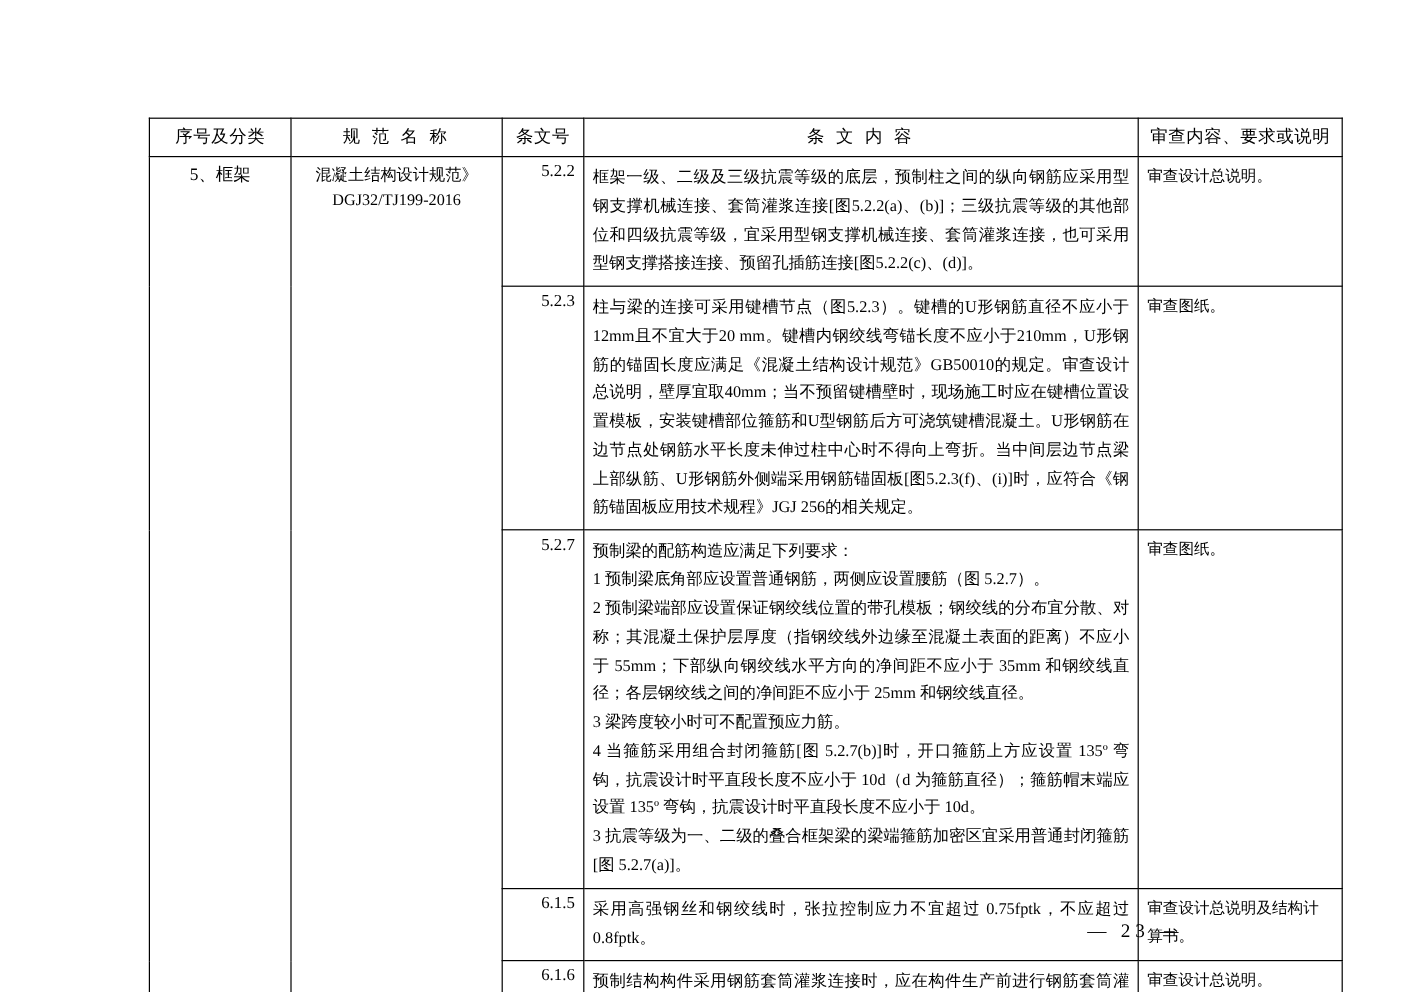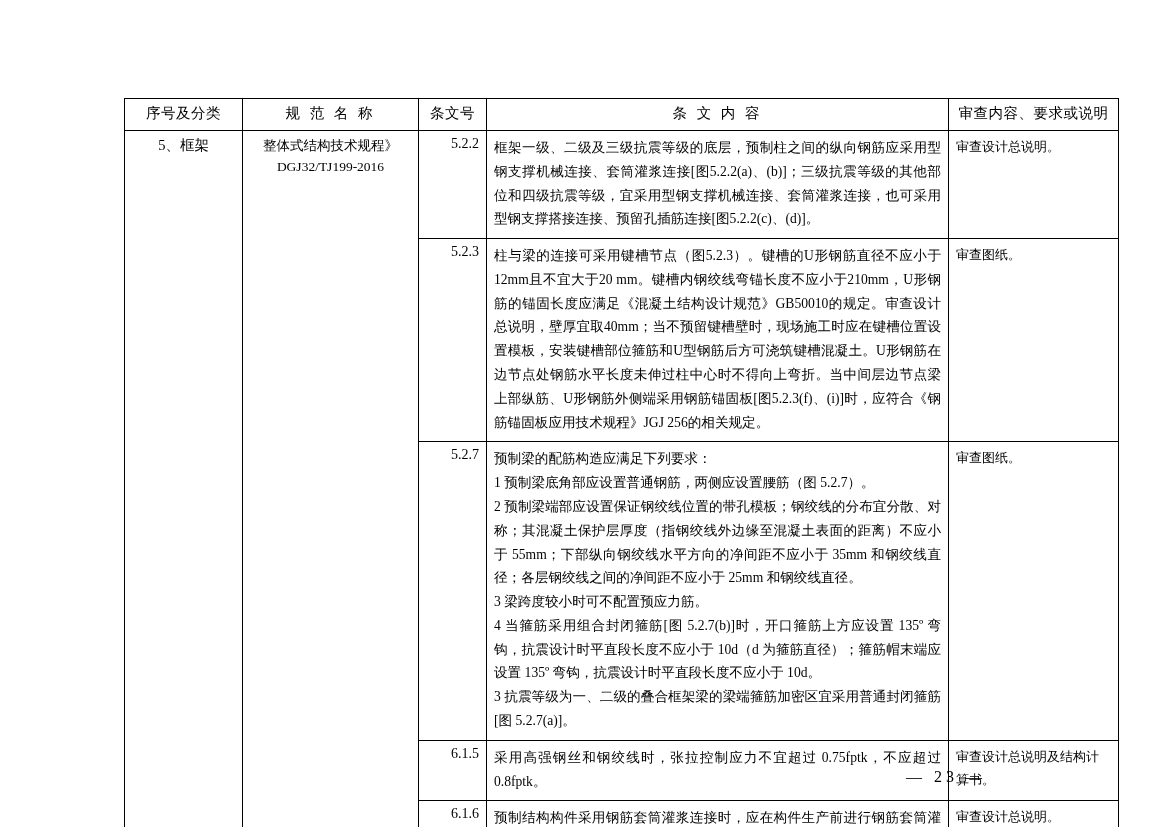--- a/index.html
+++ b/index.html
@@ -112,21 +112,21 @@
         <td class="hdr-spaced">规 范 名 称</td>
         <td>条文号</td>
         <td class="hdr-spaced">条    文    内    容</td>
         <td>审查内容、要求或说明</td>
       </tr>
     </thead>
     <tbody>
       <tr>
         <td class="cat-cell" rowspan="5">5、框架</td>
         <td class="name-cell" rowspan="5">
-          <div>整体式结构技术规程》</div>
+          <div>混凝土结构设计规范》</div>
           <div>DGJ32/TJ199-2016</div>
         </td>
         <td class="clause-cell">5.2.2</td>
         <td class="content-cell">
           <p>框架一级、二级及三级抗震等级的底层，预制柱之间的纵向钢筋应采用型钢支撑机械连接、套筒灌浆连接[图5.2.2(a)、(b)]；三级抗震等级的其他部位和四级抗震等级，宜采用型钢支撑机械连接、套筒灌浆连接，也可采用型钢支撑搭接连接、预留孔插筋连接[图5.2.2(c)、(d)]。</p>
         </td>
         <td class="review-cell">审查设计总说明。</td>
       </tr>
 
       <tr>

